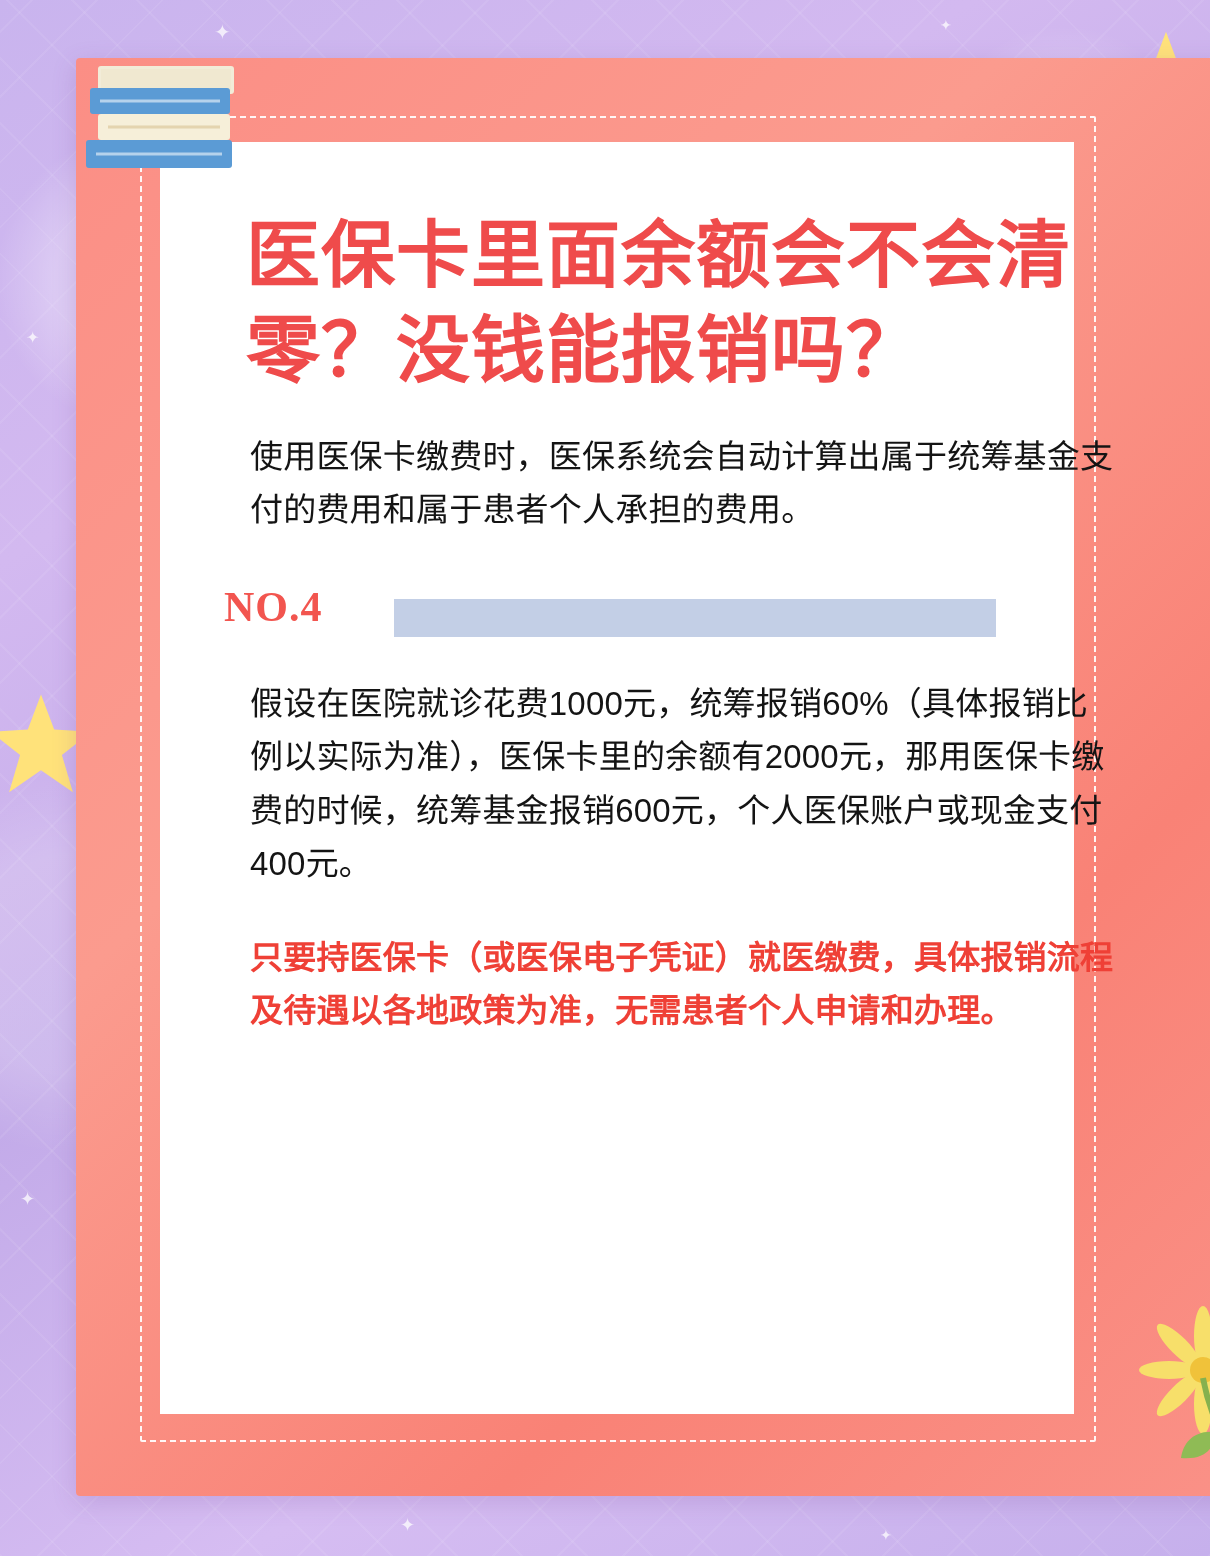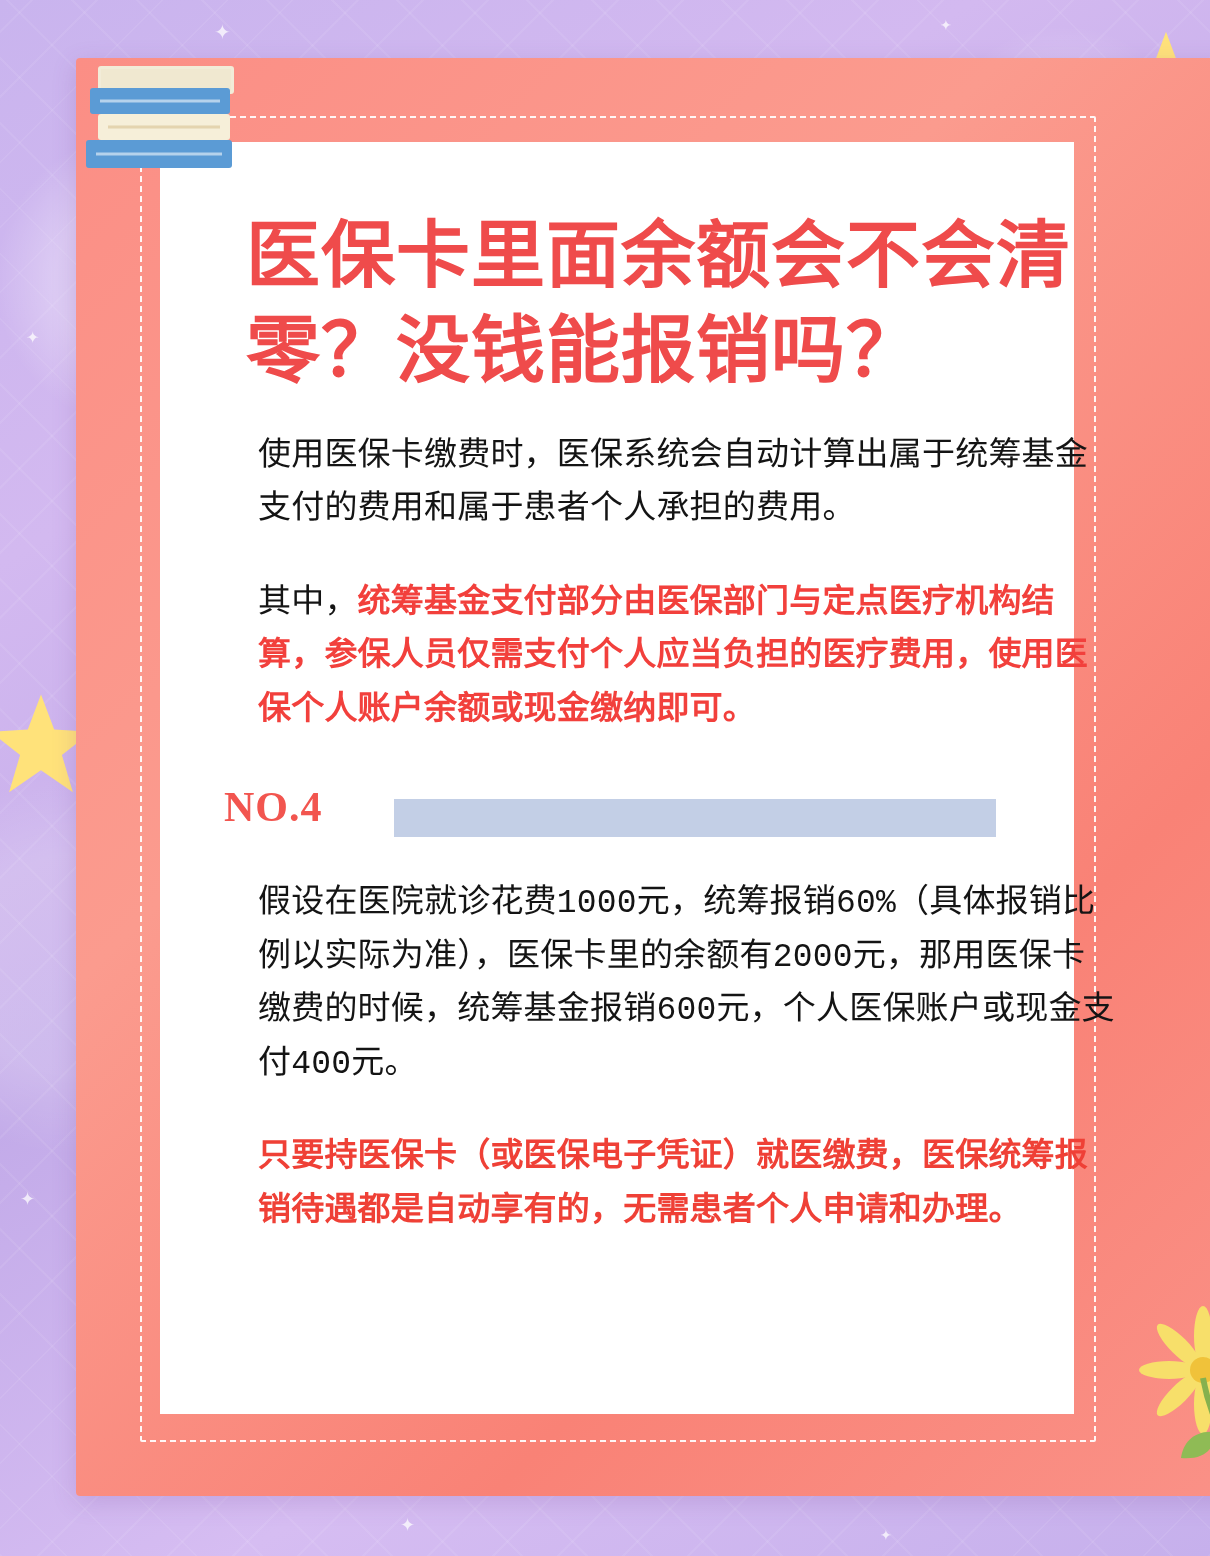--- a/index.html
+++ b/index.html
@@ -124,22 +124,22 @@
     letter-spacing: 1px;
     text-align: left;
   }
   .body-col {
     position: absolute;
     left: 170px;
     top: 372px;
     width: 872px;
   }
   p.para {
-    margin: 0 0 40px 12px;
-    font-family: Liberation Mono, monospace;
+    margin: 0 0 40px 4px;
+    font-family: Liberation Sans, sans-serif;
     font-size: 33px;
     line-height: 1.62;
     color: #141414;
     letter-spacing: .2px;
   }
   p.para.red-dark { color: #ef4036; font-weight: 700; }
 
   
   .section-head {
     position: relative;
@@ -259,26 +259,25 @@
   </div>
 
   <div class="content">
     <h1 class="title">医保卡里面余额会不会清零？没钱能报销吗？</h1>
   </div>
 
   <div class="body-col">
 
     <p class="para">使用医保卡缴费时，医保系统会自动计算出属于统筹基金支付的费用和属于患者个人承担的费用。</p>
 
-    <p class="para"><span>其中，</span><span class="red" style="color:#f2403c;font-weight:700;">统筹基金支付部分由医保部门与定点医疗机构结算，参保人员仅需支付个人应当负担的医疗费用，使用医保个人账户余额或现金缴纳即可。</span></p>
 
     <div class="section-head">
       <span class="sec-no">NO.4</span>
       <span class="sec-hl"></span>
     </div>
 
     <p class="para">假设在医院就诊花费1000元，统筹报销60%（具体报销比例以实际为准），医保卡里的余额有2000元，那用医保卡缴费的时候，统筹基金报销600元，个人医保账户或现金支付400元。</p>
 
-    <p class="para red-dark">只要持医保卡（或医保电子凭证）就医缴费，医保统筹报销待遇都是自动享有的，无需患者个人申请和办理。</p>
+    <p class="para red-dark">只要持医保卡（或医保电子凭证）就医缴费，具体报销流程及待遇以各地政策为准，无需患者个人申请和办理。</p>
 
 
   </div>
 </div>
 
 </body></html>

